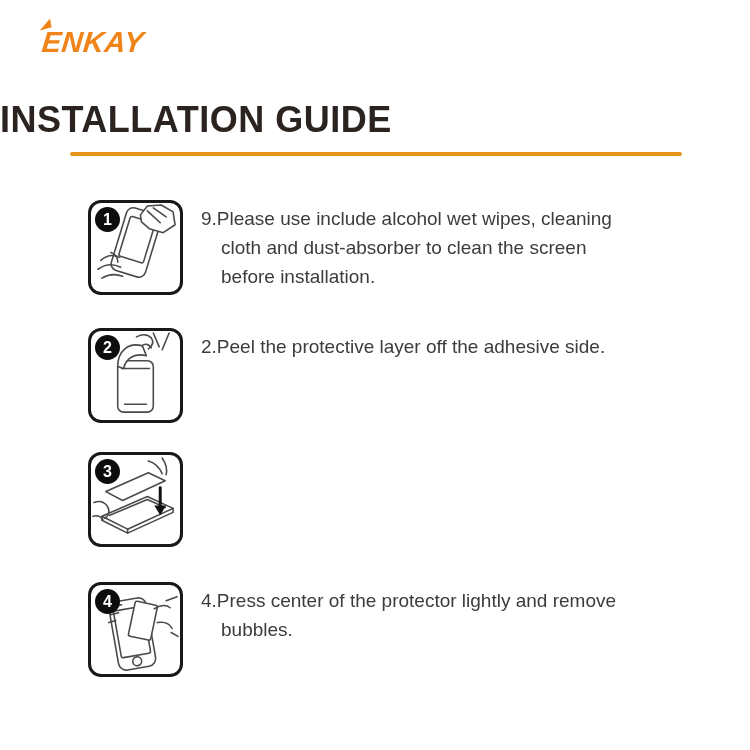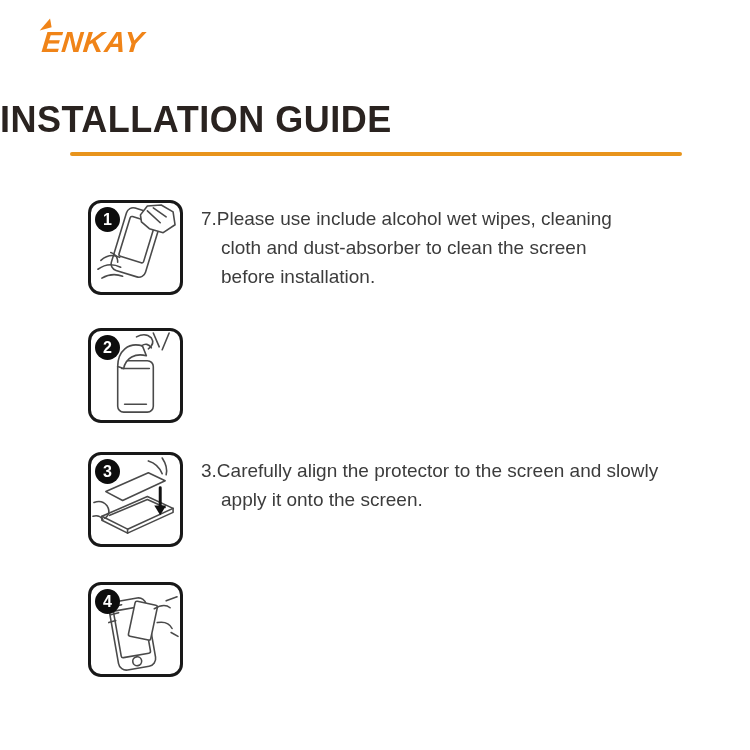--- a/index.html
+++ b/index.html
@@ -69,60 +69,59 @@
       </g>
       <path class="paper" d="M50 12 L57 3 L71 2 L83 9 L85 22 L73 30 L59 26 L51 19 Z"></path>
       <path d="M57 8 L70 20"></path>
       <path d="M63 5 L76 14"></path>
       <path d="M10 58 q9 -8 19 -3"></path>
       <path d="M7 67 q11 -8 23 -2"></path>
       <path d="M11 76 q10 -6 21 -2"></path>
       <path d="M20 50 q7 2 7 10"></path>
     </svg>
   </div>
-  <div class="step-text">7.Please use include alcohol wet wipes, cleaning
+  <div class="step-text">9.Please use include alcohol wet wipes, cleaning
 cloth and dust-absorber to clean the screen
 before installation.</div>
 </div>
 
 <div class="step s2">
   <div class="figure">
     <div class="badge">2</div>
     <svg class="illustration" viewBox="0 0 90 90" aria-hidden="true">
       <rect class="paper" x="27" y="30" width="36" height="52" rx="6"></rect>
       <path d="M31 38 L59 38"></path>
       <path class="paper" d="M27 36 C27 20 38 11 52 15 L56 25 C45 22 35 27 33 38 Z"></path>
       <path d="M46 6 q9 -5 15 1 q4 6 -3 11"></path>
       <path d="M51 15 q6 -4 10 2"></path>
       <path d="M63 2 L69 16"></path>
       <path d="M79 2 L72 19"></path>
       <path d="M34 74 L56 74"></path>
     </svg>
   </div>
+  <div class="step-text">2.Peel the protective layer off the adhesive side.</div>
 </div>
 
 <div class="step s3">
   <div class="figure">
     <div class="badge">3</div>
     <svg class="illustration" viewBox="0 0 90 90" aria-hidden="true">
       <path class="paper" d="M11 62 L57 42 L83 54 L37 75 Z"></path>
       <path d="M11 62 L11 66 L37 79 L37 75"></path>
       <path d="M83 54 L83 58 L37 79"></path>
       <path d="M19 61 L57 45 L75 53"></path>
       <path class="paper" d="M15 37 L58 18 L75 26 L32 46 Z"></path>
       <line x1="70" y1="33" x2="70" y2="52" style="stroke:#111;stroke-width:3"></line>
       <path class="solid" d="M64 51 L76 51 L70 61 Z"></path>
       <path d="M58 6 q10 3 14 13"></path>
       <path d="M72 3 q6 9 4 17"></path>
       <path d="M3 48 q8 -3 13 3 q5 8 -2 13"></path>
       <path d="M2 62 q6 -2 10 3"></path>
     </svg>
   </div>
-  <div class="step-text">3.Carefully align the protector to the screen and slowly
-apply it onto the screen.</div>
 </div>
 
 <div class="step s4">
   <div class="figure">
     <div class="badge">4</div>
     <svg class="illustration" viewBox="0 0 90 90" aria-hidden="true">
       <g transform="rotate(-10 45 50)">
         <rect class="paper" x="23" y="14" width="38" height="70" rx="8"></rect>
         <rect x="27" y="23" width="30" height="48" rx="2"></rect>
         <circle cx="42" cy="77" r="4.5"></circle>
@@ -132,13 +131,15 @@
       </g>
       <path d="M64 24 q10 -6 16 -1"></path>
       <path d="M67 38 q11 -2 15 6"></path>
       <path d="M76 16 L87 12"></path>
       <path d="M81 48 L88 52"></path>
       <path d="M22 22 l9 -2"></path>
       <path d="M20 30 l8 -2"></path>
       <path d="M18 38 l7 -2"></path>
     </svg>
   </div>
+  <div class="step-text">4.Press center of the protector lightly and remove
+bubbles.</div>
 </div>
 
 </body></html>

